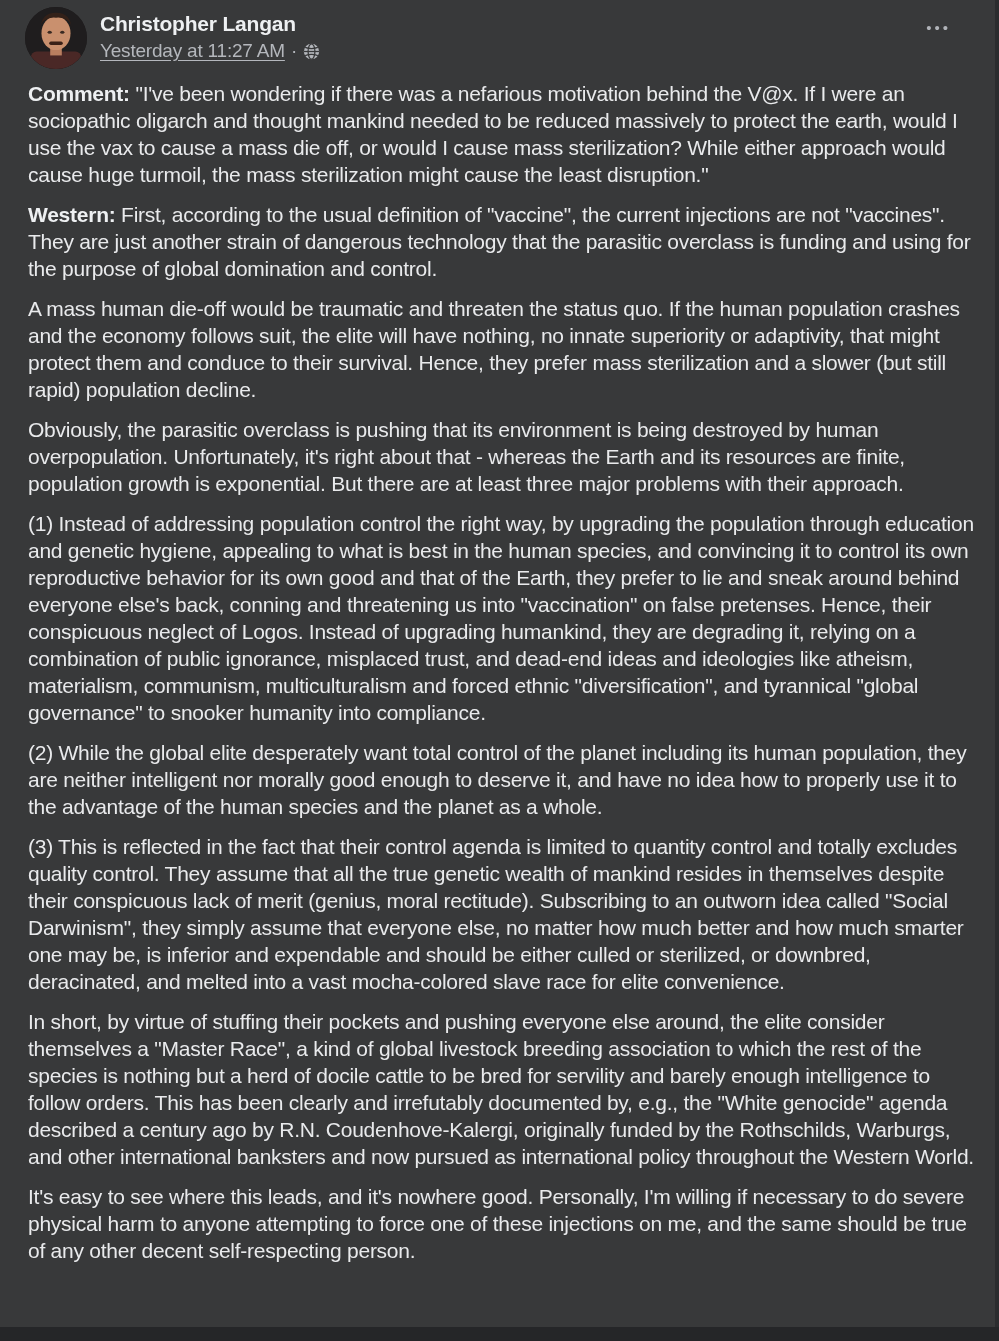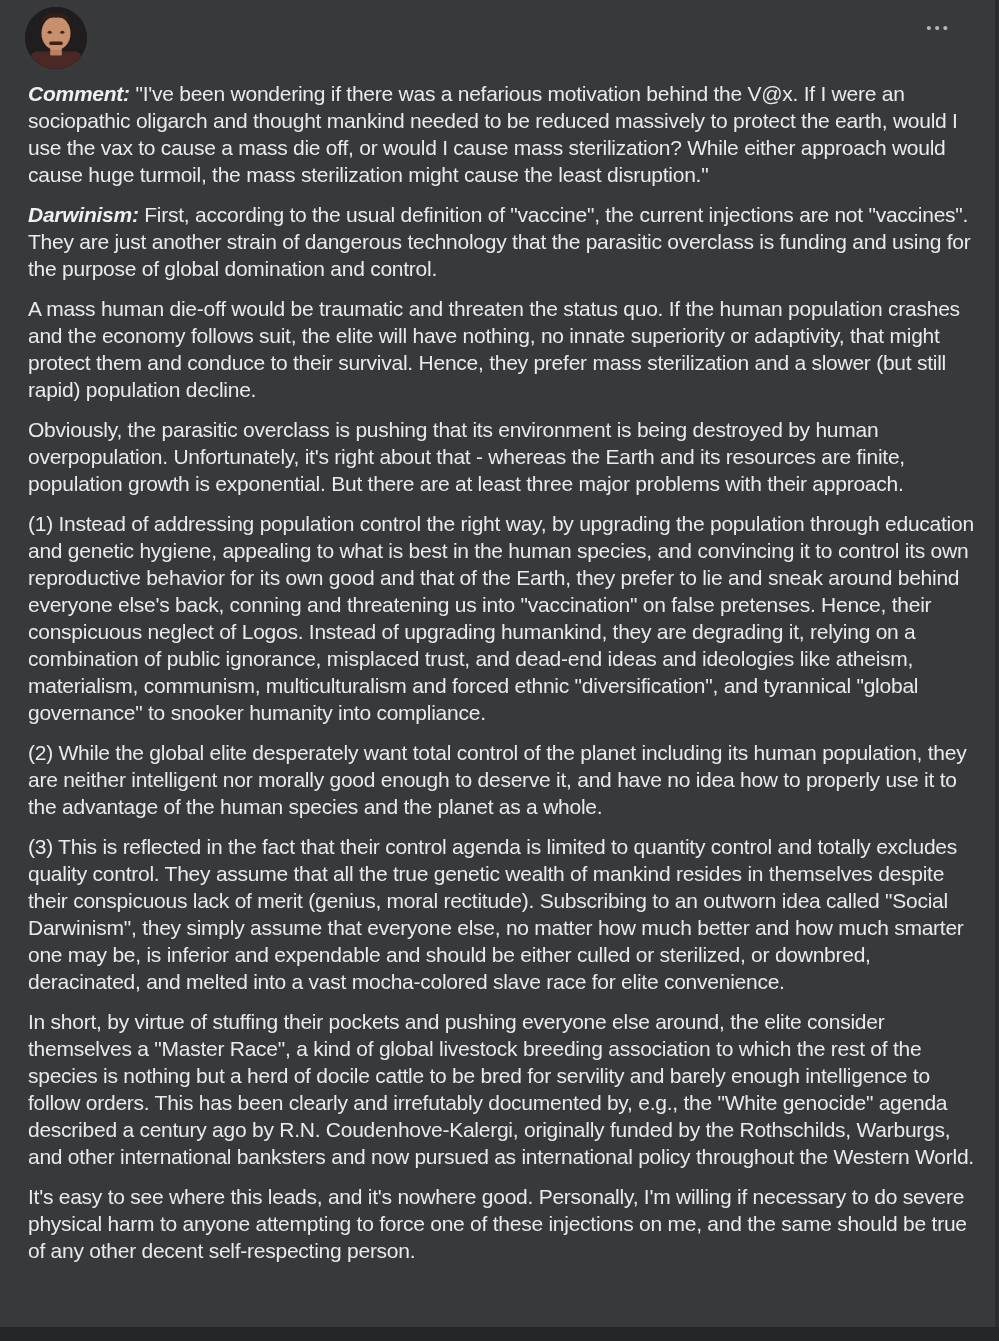--- a/index.html
+++ b/index.html
@@ -71,21 +71,21 @@
 
   
   .body {
     padding: 11px 24px 0 28px;
     font-size: 21px;
     line-height: 27px;
     letter-spacing: -0.25px;
     color: #e9eaec;
   }
   .body p { margin: 0 0 13px 0; }
-  .body b { font-weight: bold; color: #eef0f2; font-style: italic; }
+  .body b { font-weight: bold; color: #eef0f2; }
 
   
   .right-strip {
     position: absolute;
     top: 0; right: 0; bottom: 0;
     width: 4px;
     background: #2b2c2e;
   }
   .bottom-bar {
     position: absolute;
@@ -105,28 +105,46 @@
         <rect width="64" height="64" fill="#1f1d1e"></rect>
         <rect x="6" y="46" width="52" height="18" rx="6" fill="#4a2826"></rect>
         <rect x="26" y="40" width="12" height="10" fill="#b97f60"></rect>
         <ellipse cx="32" cy="27" rx="15" ry="17.5" fill="#c9906e"></ellipse>
         <path d="M16 24 Q16 6 32 6 Q48 6 48 24 Q48 16 44 14 Q38 10 32 11 Q26 10 20 14 Q16 16 16 24 Z" fill="#332119"></path>
         <ellipse cx="25.5" cy="26" rx="2.2" ry="1.6" fill="#3a2a22"></ellipse>
         <ellipse cx="38.5" cy="26" rx="2.2" ry="1.6" fill="#3a2a22"></ellipse>
         <rect x="25" y="35.5" width="14" height="3.6" rx="1.8" fill="#3a2117"></rect>
       </svg>
     </div>
+    <div class="header-text">
+      <div class="author">Christopher Langan</div>
+      <div class="meta">
+        <span class="timestamp">Yesterday at 11:27 AM</span>
+        <span class="meta-sep">·</span>
+        <span class="globe">
+          <svg width="17" height="17" viewBox="0 0 16 16">
+            <circle cx="8" cy="8" r="7.2" fill="#b4b7bc"></circle>
+            <g stroke="#38393a" stroke-width="1.2" fill="none">
+              <ellipse cx="8" cy="8" rx="3.2" ry="7.2"></ellipse>
+              <line x1="0.8" y1="8" x2="15.2" y2="8"></line>
+              <path d="M2 4.2 Q8 6.4 14 4.2"></path>
+              <path d="M2 11.8 Q8 9.6 14 11.8"></path>
+            </g>
+          </svg>
+        </span>
+      </div>
+    </div>
     <div class="menu-btn">
       <span>•••</span>
     </div>
   </div>
 
   <div class="body">
     <p><b>Comment:</b><span> "I've been wondering if there was a nefarious motivation behind the V@x. If I were an sociopathic oligarch and thought mankind needed to be reduced massively to protect the earth, would I use the vax to cause a mass die off, or would I cause mass sterilization? While either approach would cause huge turmoil, the mass sterilization might cause the least disruption."</span></p>
-    <p><b>Darwinism:</b><span> First, according to the usual definition of "vaccine", the current injections are not "vaccines". They are just another strain of dangerous technology that the parasitic overclass is funding and using for the purpose of global domination and control.</span></p>
+    <p><b>Western:</b><span> First, according to the usual definition of "vaccine", the current injections are not "vaccines". They are just another strain of dangerous technology that the parasitic overclass is funding and using for the purpose of global domination and control.</span></p>
     <p><b></b><span>A mass human die-off would be traumatic and threaten the status quo. If the human population crashes and the economy follows suit, the elite will have nothing, no innate superiority or adaptivity, that might protect them and conduce to their survival. Hence, they prefer mass sterilization and a slower (but still rapid) population decline.</span></p>
     <p><b></b><span>Obviously, the parasitic overclass is pushing that its environment is being destroyed by human overpopulation. Unfortunately, it's right about that - whereas the Earth and its resources are finite, population growth is exponential. But there are at least three major problems with their approach.</span></p>
     <p><b></b><span>(1) Instead of addressing population control the right way, by upgrading the population through education and genetic hygiene, appealing to what is best in the human species, and convincing it to control its own reproductive behavior for its own good and that of the Earth, they prefer to lie and sneak around behind everyone else's back, conning and threatening us into "vaccination" on false pretenses. Hence, their conspicuous neglect of Logos. Instead of upgrading humankind, they are degrading it, relying on a combination of public ignorance, misplaced trust, and dead-end ideas and ideologies like atheism, materialism, communism, multiculturalism and forced ethnic "diversification", and tyrannical "global governance" to snooker humanity into compliance.</span></p>
     <p><b></b><span>(2) While the global elite desperately want total control of the planet including its human population, they are neither intelligent nor morally good enough to deserve it, and have no idea how to properly use it to the advantage of the human species and the planet as a whole.</span></p>
     <p><b></b><span>(3) This is reflected in the fact that their control agenda is limited to quantity control and totally excludes quality control. They assume that all the true genetic wealth of mankind resides in themselves despite their conspicuous lack of merit (genius, moral rectitude). Subscribing to an outworn idea called "Social Darwinism", they simply assume that everyone else, no matter how much better and how much smarter one may be, is inferior and expendable and should be either culled or sterilized, or downbred, deracinated, and melted into a vast mocha-colored slave race for elite convenience.</span></p>
     <p><b></b><span>In short, by virtue of stuffing their pockets and pushing everyone else around, the elite consider themselves a "Master Race", a kind of global livestock breeding association to which the rest of the species is nothing but a herd of docile cattle to be bred for servility and barely enough intelligence to follow orders. This has been clearly and irrefutably documented by, e.g., the "White genocide" agenda described a century ago by R.N. Coudenhove-Kalergi, originally funded by the Rothschilds, Warburgs, and other international banksters and now pursued as international policy throughout the Western World.</span></p>
     <p><b></b><span>It's easy to see where this leads, and it's nowhere good. Personally, I'm willing if necessary to do severe physical harm to anyone attempting to force one of these injections on me, and the same should be true of any other decent self-respecting person.</span></p>
   </div>
 
   <div class="right-strip"></div>

